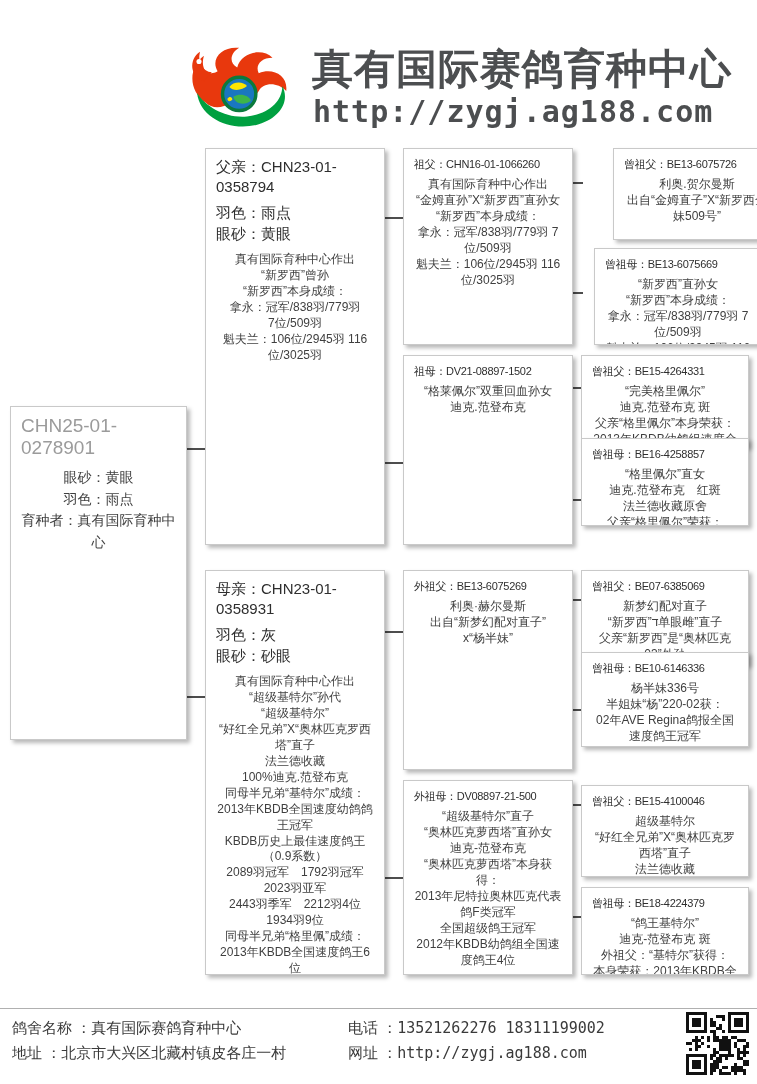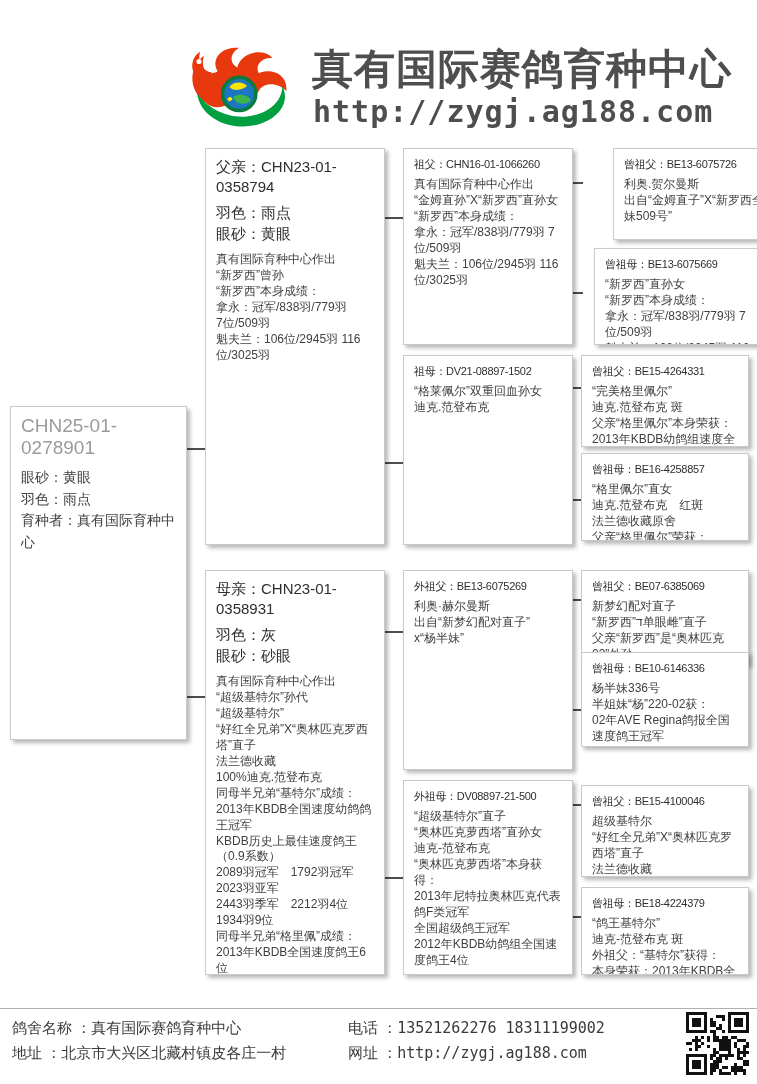--- a/index.html
+++ b/index.html
@@ -13,34 +13,34 @@
   .h-url{position:absolute;left:313px;top:94px;font-size:30px;font-weight:bold;color:#4c4e50;
          letter-spacing:1px;font-family:"DejaVu Sans Mono","Liberation Mono",monospace;white-space:nowrap;}
 
   
   .pbox{position:absolute;background:#fff;border:1px solid #c9c9c9;
         box-shadow:3px 3px 4px rgba(0,0,0,.28);padding:8px 10px;box-sizing:border-box;overflow:hidden;}
   .pbox-title{font-size:15px;color:#2e2e2e;margin-bottom:6px;line-height:1.3;}
   .t-nw{font-size:11px;white-space:nowrap;letter-spacing:-0.3px;}
   .pbox-id{font-size:19px;color:#9b9b9b;margin-bottom:8px;}
   .pbox-traits{font-size:15px;color:#2e2e2e;white-space:pre-line;line-height:1.4;margin-bottom:8px;}
-  .pbox-body{font-size:12px;color:#3f3f3f;white-space:pre-line;line-height:1.33;}
+  .pbox-body{font-size:12px;color:#3f3f3f;white-space:pre-line;line-height:1.33;text-align:center;}
   .subject-body{font-size:14px;line-height:1.55;}
 
   #box-subject{left:10px;top:406px;width:177px;height:334px;}
   #box-father {left:205px;top:148px;width:180px;height:397px;}
   #box-mother {left:205px;top:570px;width:180px;height:405px;}
   #box-gf {left:403px;top:148px;width:170px;height:197px;}
   #box-gm {left:403px;top:355px;width:170px;height:190px;}
   #box-egf{left:403px;top:570px;width:170px;height:200px;}
   #box-egm{left:403px;top:780px;width:170px;height:195px;}
   #box-ggf1{left:581px;top:148px;width:168px;height:92px;margin-left:32px;}
   #box-ggm1{left:594px;top:248px;width:168px;height:97px;}
   #box-ggf2{left:581px;top:355px;width:168px;height:92px;}
-  #box-ggm2{left:581px;top:453px;width:168px;height:88px;}
+  #box-ggm2{left:581px;top:438px;width:168px;height:88px;}
   #box-ggf3{left:581px;top:570px;width:168px;height:95px;}
   #box-ggm3{left:581px;top:652px;width:168px;height:95px;}
   #box-ggf4{left:581px;top:785px;width:168px;height:92px;}
   #box-ggm4{left:581px;top:887px;width:168px;height:88px;}
 
   .cline{position:absolute;height:2px;background:#4d4d4d;}
 
   
   .f-sep{position:absolute;left:0;top:1008px;width:757px;height:1px;background:#b0b0b0;}
   .f-item{position:absolute;font-size:15px;color:#3a3a3a;white-space:nowrap;}

